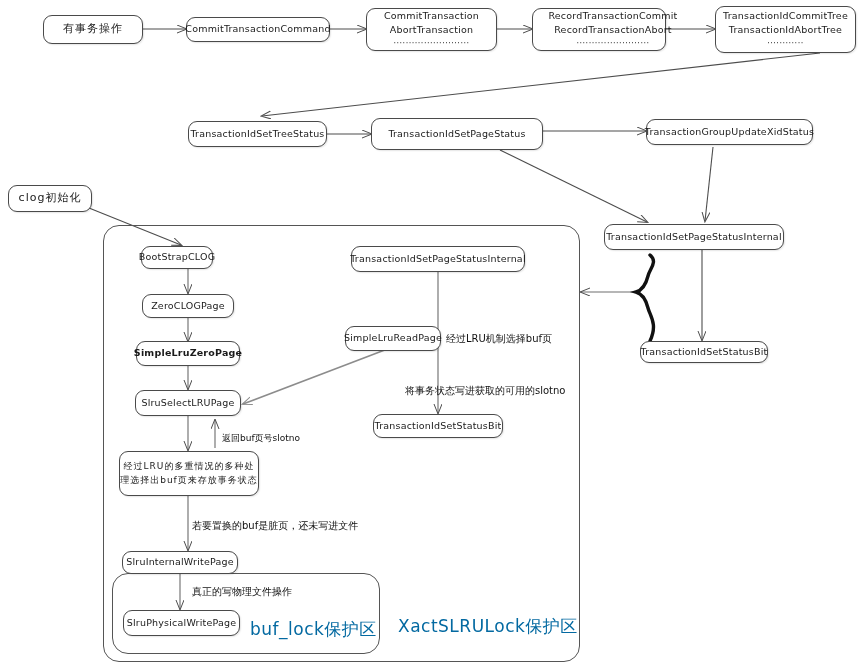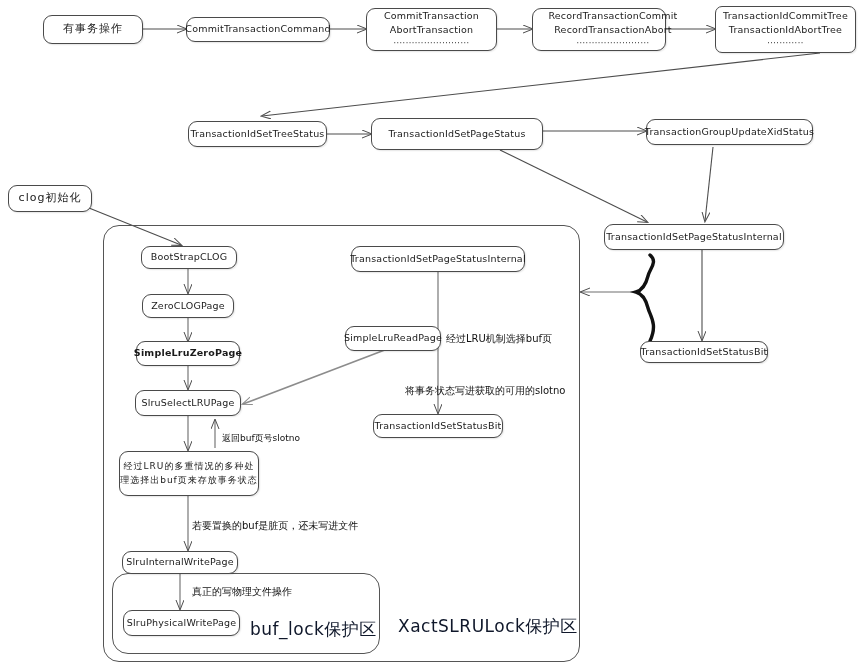--- a/index.html
+++ b/index.html
@@ -63,21 +63,21 @@
   }
   .label {
     position: absolute;
     font-family: "DejaVu Sans", sans-serif;
     font-size: 10px;
     color: #111;
     white-space: nowrap;
     z-index: 4;
   }
   .label.red {
-    color: #0f172a;
+    color: #0369a1;
     font-size: 17px;
     letter-spacing: 0.5px;
   }
   .node.wide-note {
     font-size: 9.5px;
     line-height: 1.55;
     padding: 2px 4px;
   }
 </style>
 </head>
@@ -151,21 +151,21 @@
     <span class="ln">AbortTransaction</span>
     <span class="dots">·························</span>
   </div>
 
   <div class="node multi" style="left:532px; top:8px; width:134px; height:43px;padding-left:28px;">
     <span class="ln">RecordTransactionCommit</span>
     <span class="ln">RecordTransactionAbort</span>
     <span class="dots">························</span>
   </div>
 
-  <div class="node multi" style="left:715px; top:6px; width:141px; height:47px;border-radius:7px;">
+  <div class="node multi" style="left:715px; top:6px; width:141px; height:47px;">
     <span class="ln">TransactionIdCommitTree</span>
     <span class="ln">TransactionIdAbortTree</span>
     <span class="dots">············</span>
   </div>
 
   <div class="node" style="left:188px; top:121px; width:139px; height:26px;">
     <span class="ln">TransactionIdSetTreeStatus</span>
   </div>
 
   <div class="node" style="left:371px; top:118px; width:172px; height:32px;">
@@ -181,21 +181,21 @@
   </div>
 
   <div class="node" style="left:640px; top:341px; width:128px; height:22px;">
     <span class="ln">TransactionIdSetStatusBit</span>
   </div>
 
   <div class="node cn" style="left:8px; top:185px; width:84px; height:27px;">
     <span class="ln">clog初始化</span>
   </div>
 
-  <div class="node" style="left:141px; top:246px; width:96px; height:23px;">
+  <div class="node" style="left:141px; top:246px; width:72px; height:23px;">
     <span class="ln">BootStrapCLOG</span>
   </div>
 
   <div class="node" style="left:142px; top:294px; width:92px; height:24px;">
     <span class="ln">ZeroCLOGPage</span>
   </div>
 
   <div class="node" style="left:136px; top:341px; width:104px; height:25px;font-weight:bold;">
     <span class="ln">SimpleLruZeroPage</span>
   </div>

